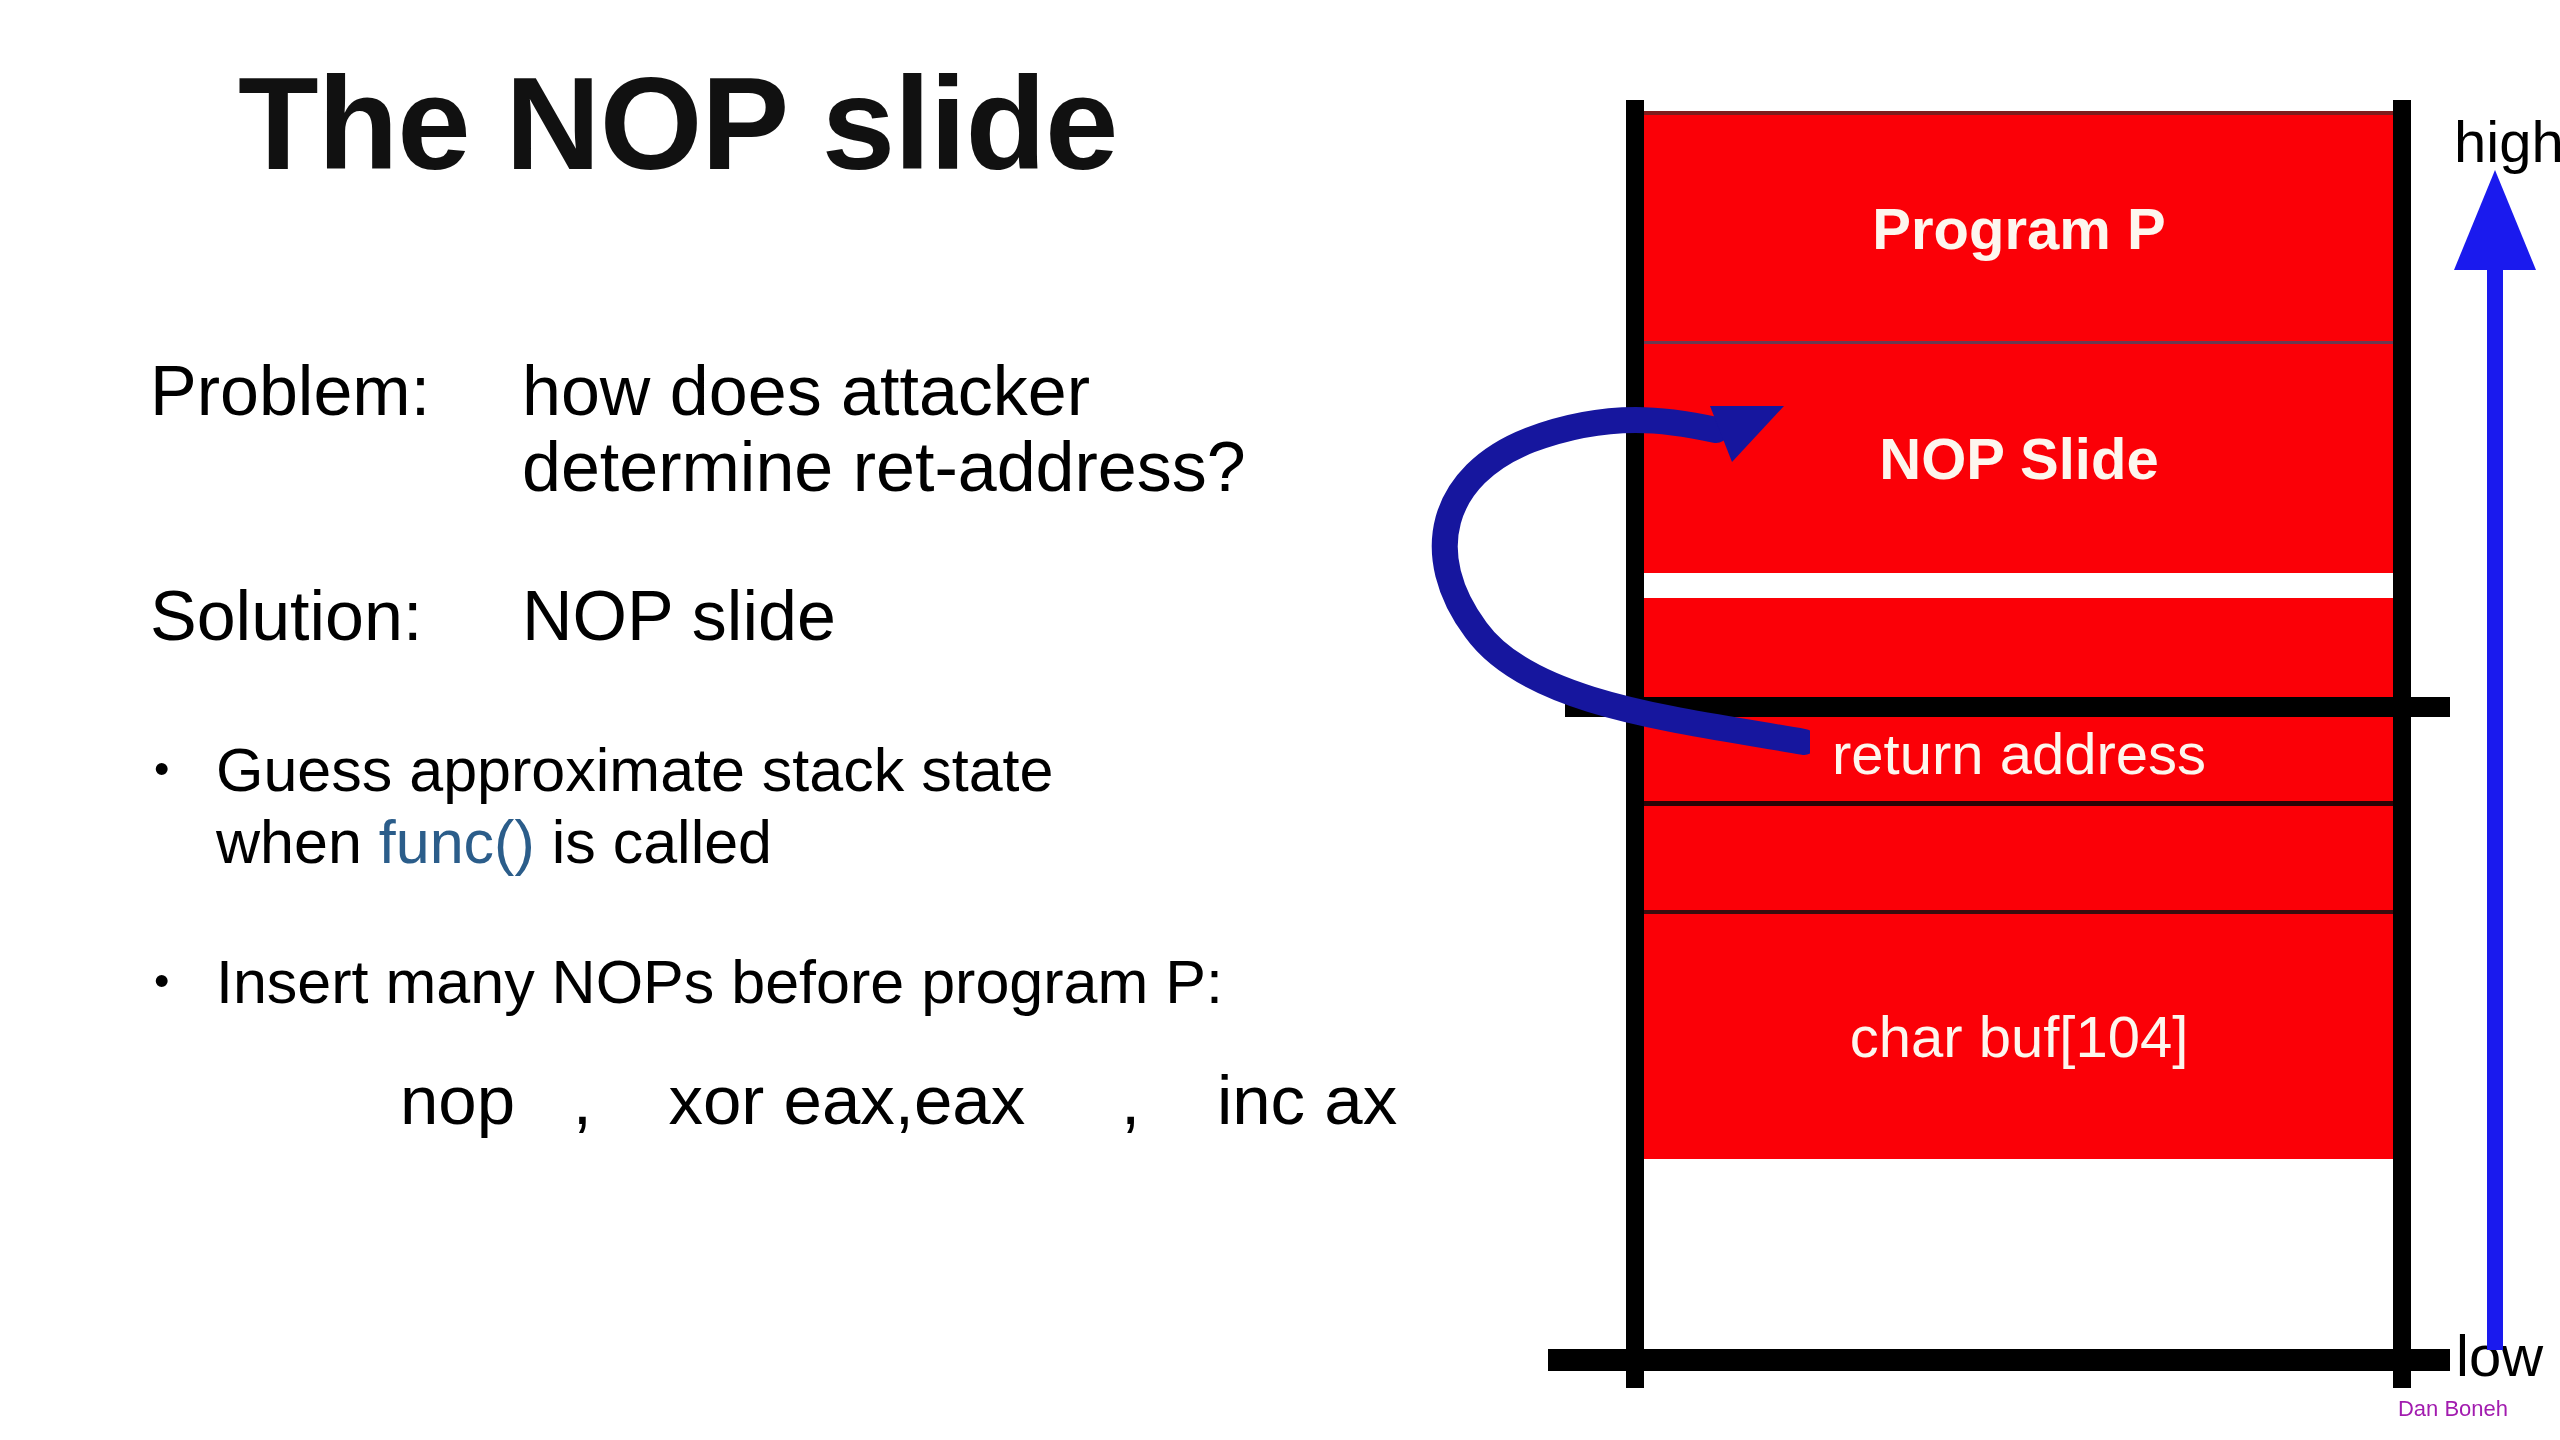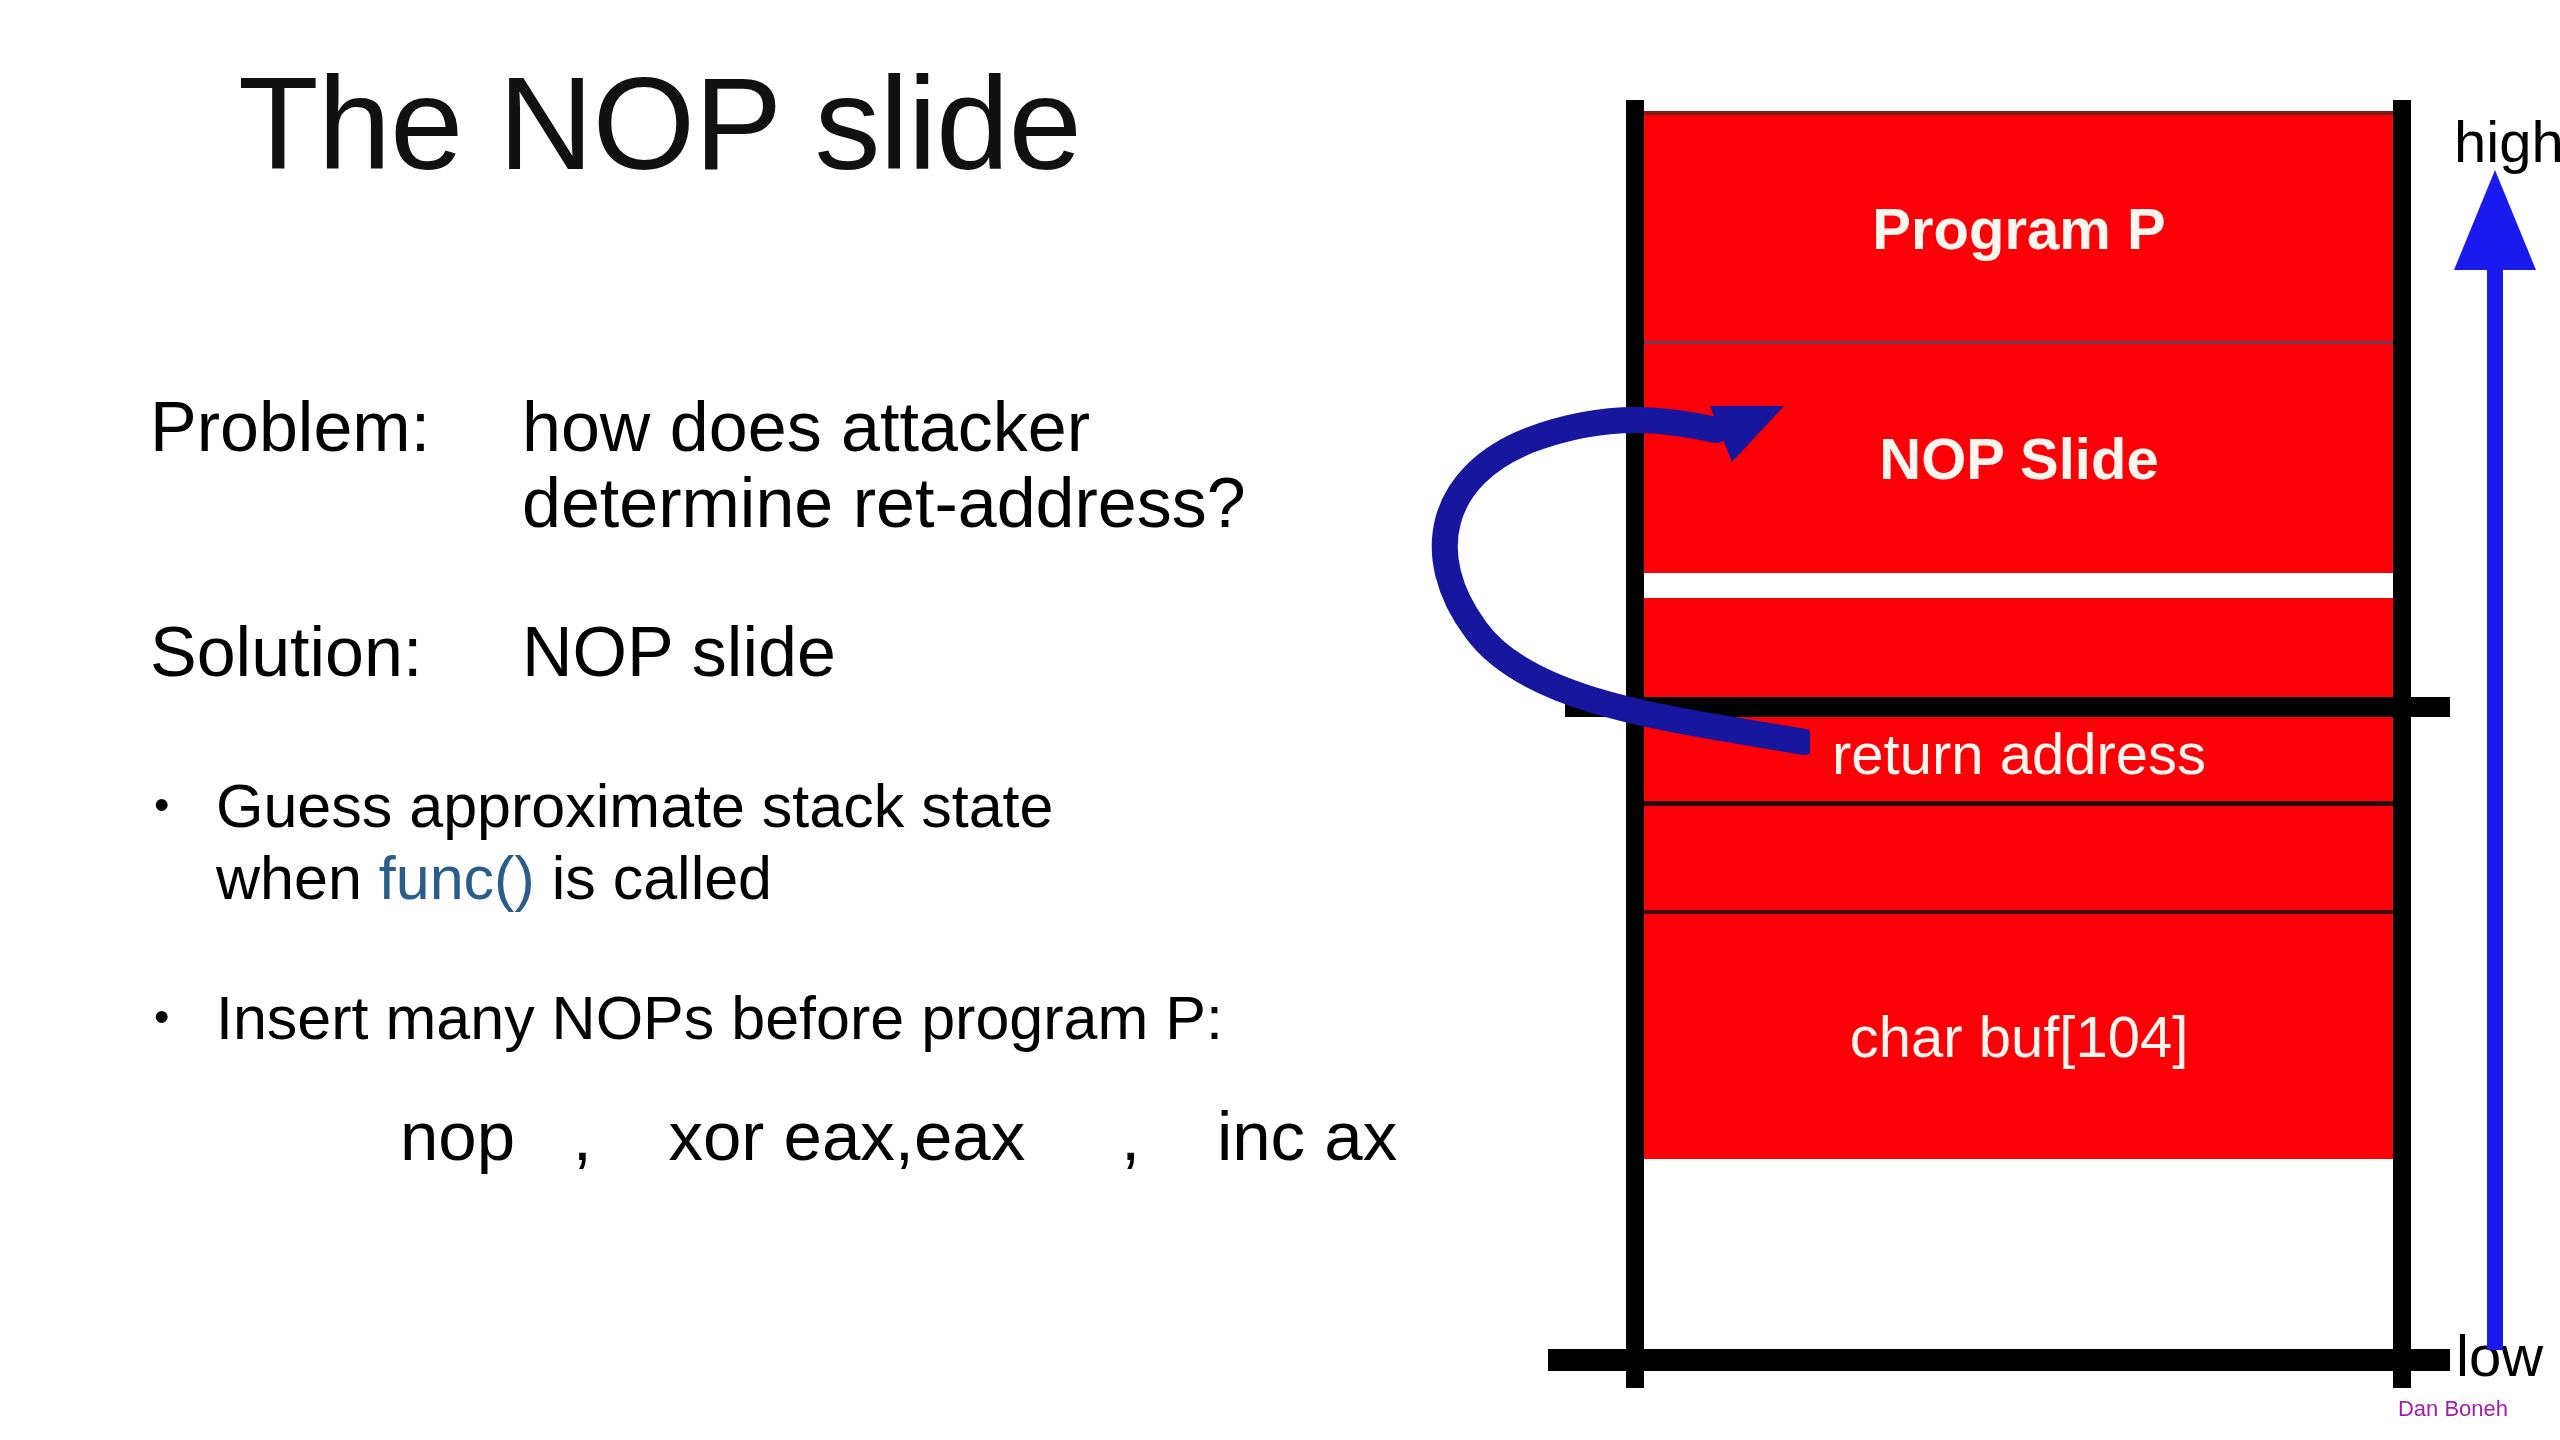--- a/index.html
+++ b/index.html
@@ -17,31 +17,31 @@
     color: #000000;
   }
 
   
   #title {
     position: absolute;
     left: 238px;
     top: 58px;
     font-size: 132px;
     line-height: 1.0;
-    font-weight: 400;
+    font-weight: 700;
     letter-spacing: -1px;
     color: #111111;
     white-space: nowrap;
   }
 
   
   #left-col {
     position: absolute;
     left: 150px;
-    top: 390px;
+    top: 354px;
     width: 1320px;
   }
 
   .prob-row {
     display: flex;
     align-items: flex-start;
     font-size: 70px;
     line-height: 1.08;
     white-space: nowrap;
   }

